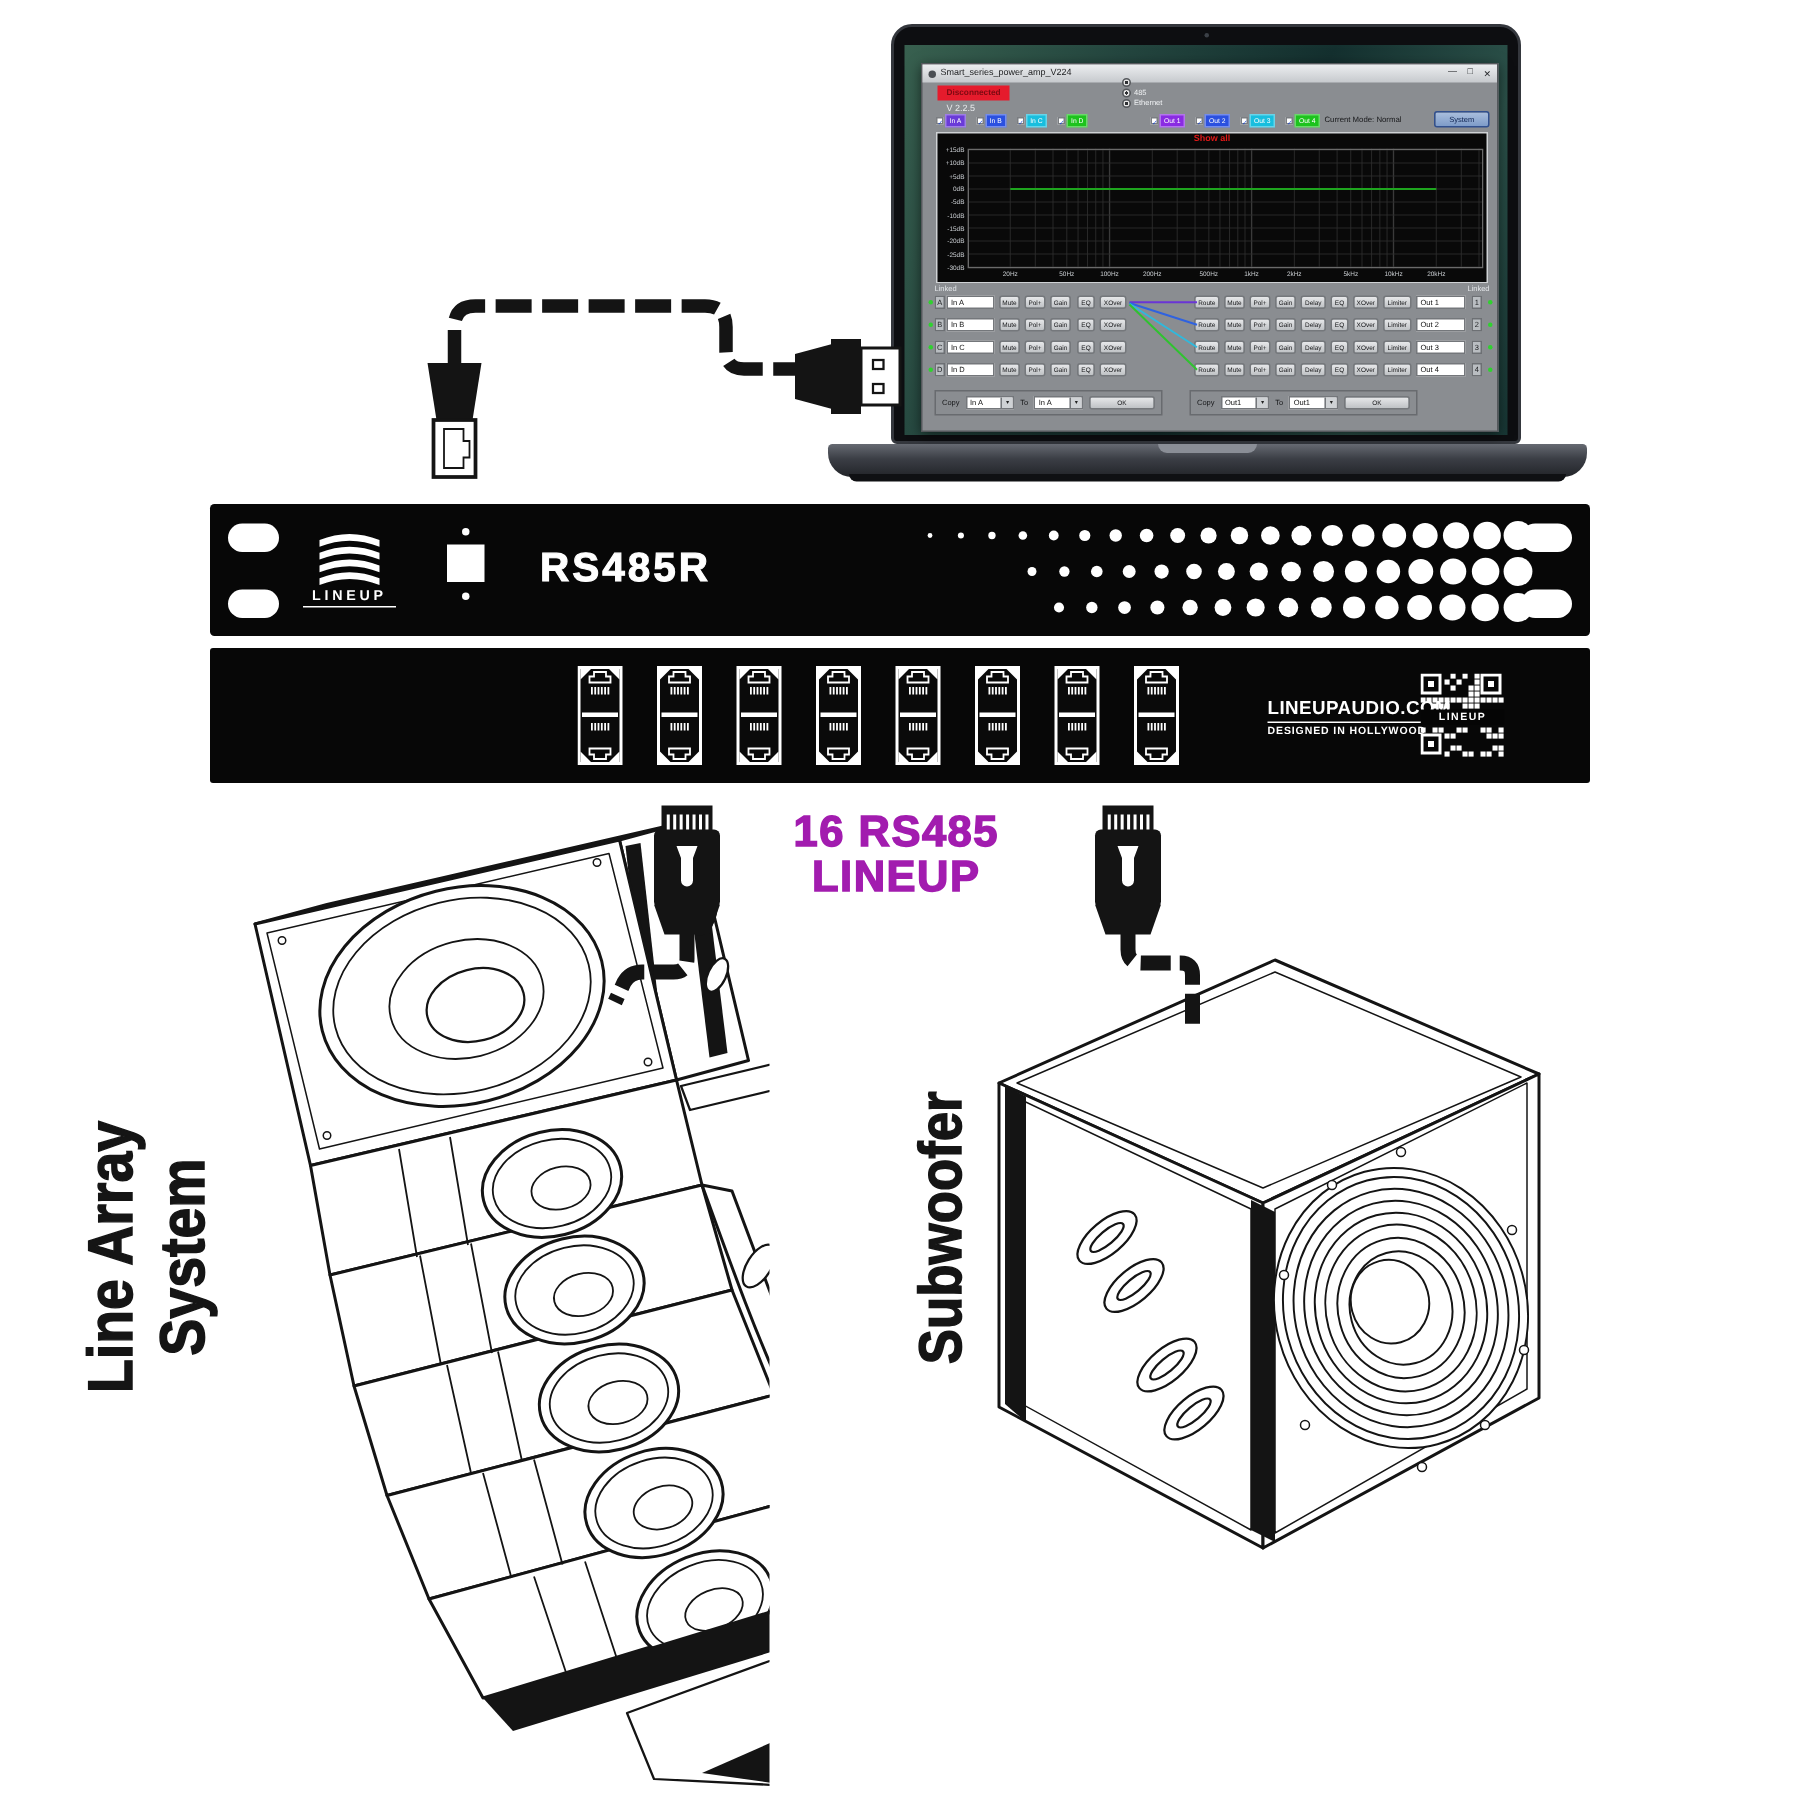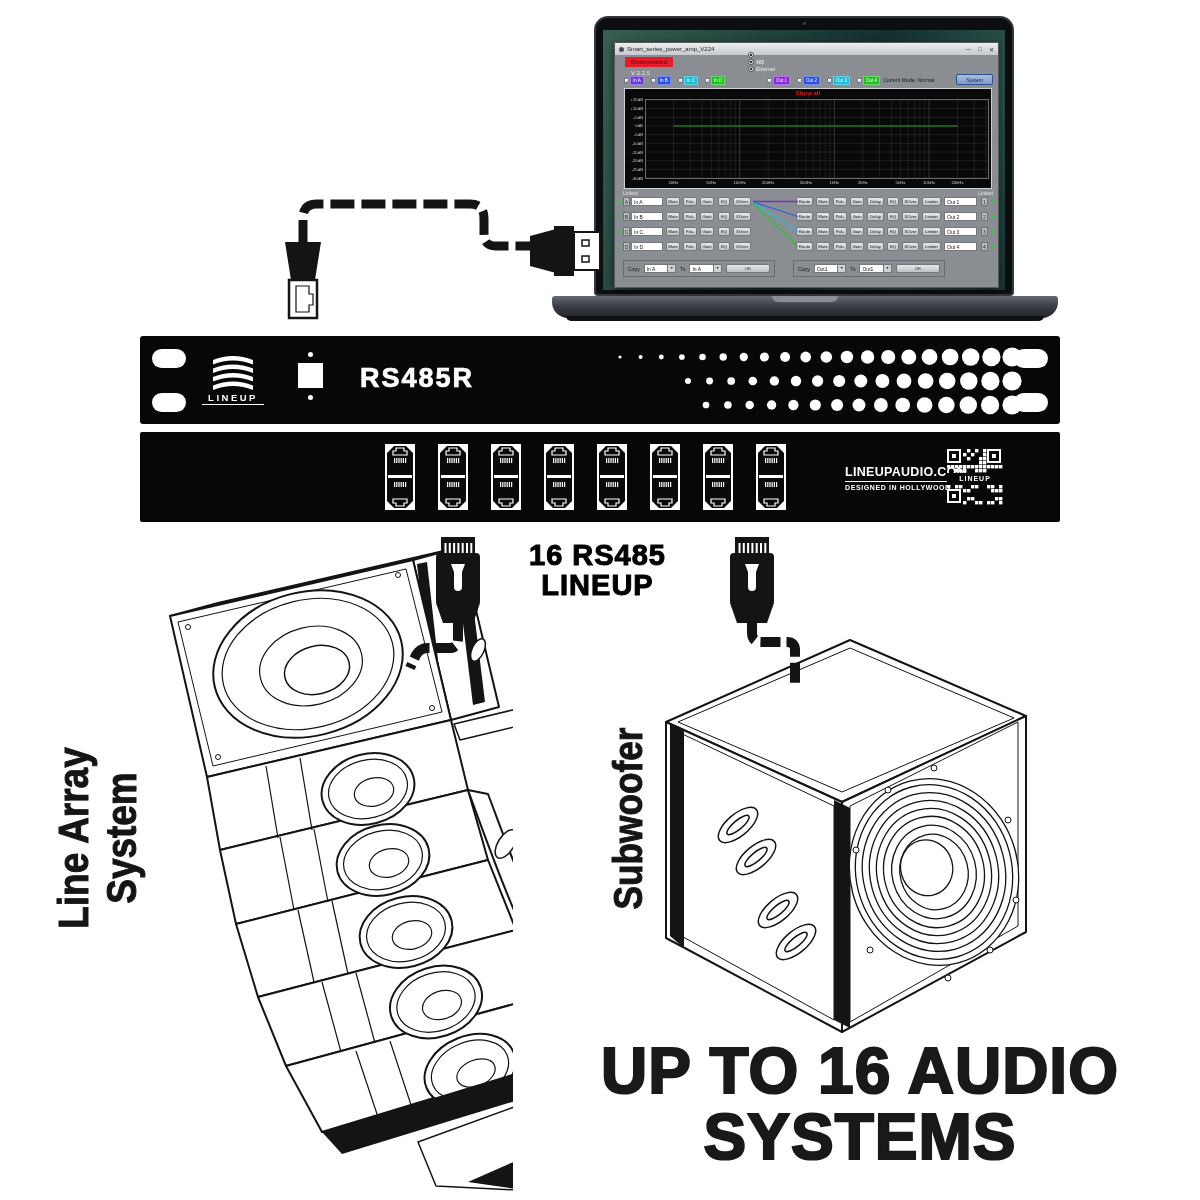--- a/index.html
+++ b/index.html
@@ -574,21 +574,21 @@
         <rect x="5" y="5" width="4" height="4" fill="#fff"></rect>
         <rect x="41" y="1" width="12" height="12" fill="none" stroke="#fff" stroke-width="2"></rect>
         <rect x="45" y="5" width="4" height="4" fill="#fff"></rect>
         <rect x="1" y="41" width="12" height="12" fill="none" stroke="#fff" stroke-width="2"></rect>
         <rect x="5" y="45" width="4" height="4" fill="#fff"></rect>
         <rect x="0" y="24" width="56" height="10" fill="#050505"></rect>
       </svg>
   <div class="abs" id="qr-label">LINEUP</div>
 </div>
 
-<div class="abs" id="ports-label" style="color: #000000;">
+<div class="abs" id="ports-label" style="color: #a21caf;">
   <div>16 RS485</div>
   <div>LINEUP</div>
 </div>
 
 <svg class="abs" style="left:118px;top:542px" width="395" height="658" viewBox="0 0 395 658" fill="#fff" stroke="#141414" stroke-width="2" stroke-linejoin="round">
 
   <polygon points="52,74 295,18 343,5 100,61"></polygon>
   <polygon points="295,18 343,5 381,165 333,178"></polygon>
   <polygon points="299,22 309,20 326,172 316,175" fill="#141414" stroke="none"></polygon>
   <polygon points="337,16 349,13 367,160 355,163" fill="#141414" stroke="none"></polygon>
@@ -714,18 +714,14 @@
   </defs>
   <path d="M78,86 L78,104 Q78,113 69,113 L48,113 Q40,113 36,120 L30,133" fill="none" stroke="#141414" stroke-width="10" stroke-dasharray="20 6"></path>
   <path d="M372,86 L372,98 Q372,107 381,107 L407,107 Q415,107 415,115 L415,148" fill="none" stroke="#141414" stroke-width="10" stroke-dasharray="20 6"></path>
   <use href="#rj45plug" x="48" y="2"></use>
   <use href="#rj45plug" x="342" y="2"></use>
 </svg>
 
 <div class="abs vlabel" id="line-array-label">Line Array System</div>
 <div class="abs vlabel" id="subwoofer-label">Subwoofer</div>
 
-<div class="abs" id="headline">
-  <div>UP TO 16 AUDIO</div>
-  <div>SYSTEMS</div>
+
 </div>
 
-</div>
-
 </body></html>

